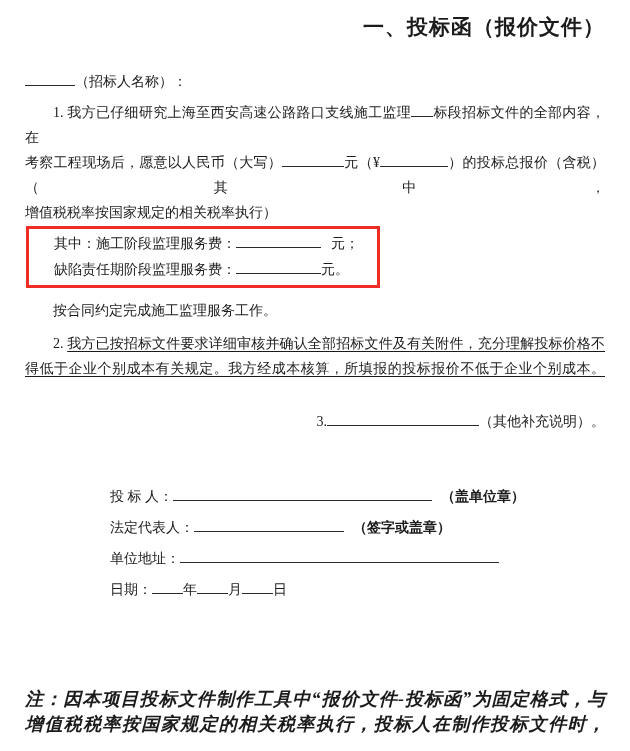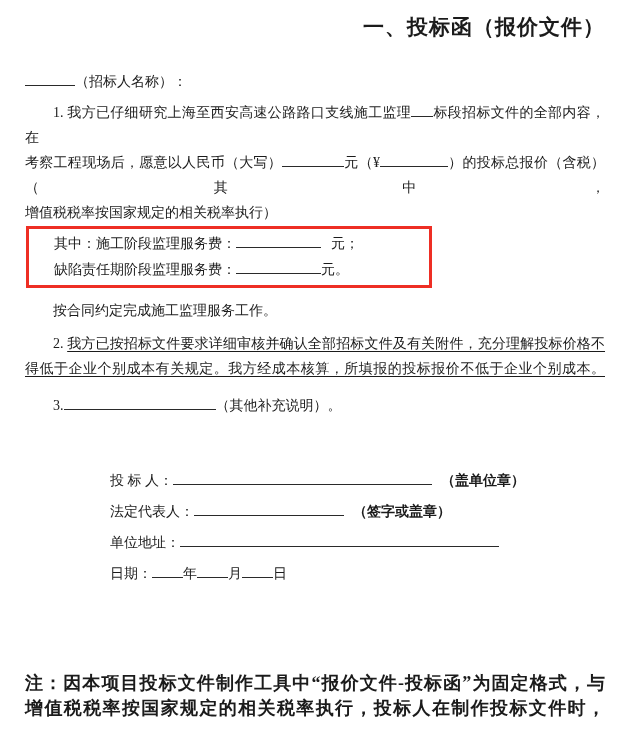--- a/index.html
+++ b/index.html
@@ -35,42 +35,43 @@
   .bk {
     display: inline-block;
     height: 2px;
     border-bottom: 1px solid #2a2a2a;
   }
 
   .fee-box {
     box-sizing: border-box;
     margin-left: 1px;
     margin-top: 1px;
-    width: 406px;
+    width: 354px;
     border: 3px solid #ee2e24;
     padding: 2px 0 2px 25px;
   }
   .fee-box .line { line-height: 26px; }
   .gap { margin-left: 10px; }
   .gap-sm { margin-left: 9px; font-weight: bold; }
 
   .contract-line { margin-top: 10px; }
 
   .para2 { margin-top: 8px; }
   .ul { text-decoration: underline; text-underline-offset: 3px; }
 
-  .para3 { margin-top: 12px; }
+  .para3 { margin-top: 28px; text-align: right; }
 
   .sig { margin-top: 47px; margin-left: 85px; }
   .sig .line { line-height: 31px; }
 
   .note {
     margin-top: 82px;
     font-size: 18px;
     font-weight: bold;
+    font-style: italic;
   }
   .note .jline, .note .line { line-height: 25px; }
 </style>
 </head>
 <body style="color: rgb(27, 27, 27);">
 
 <div class="page">
 
   <h1 class="title">一、投标函（报价文件）</h1>
 

